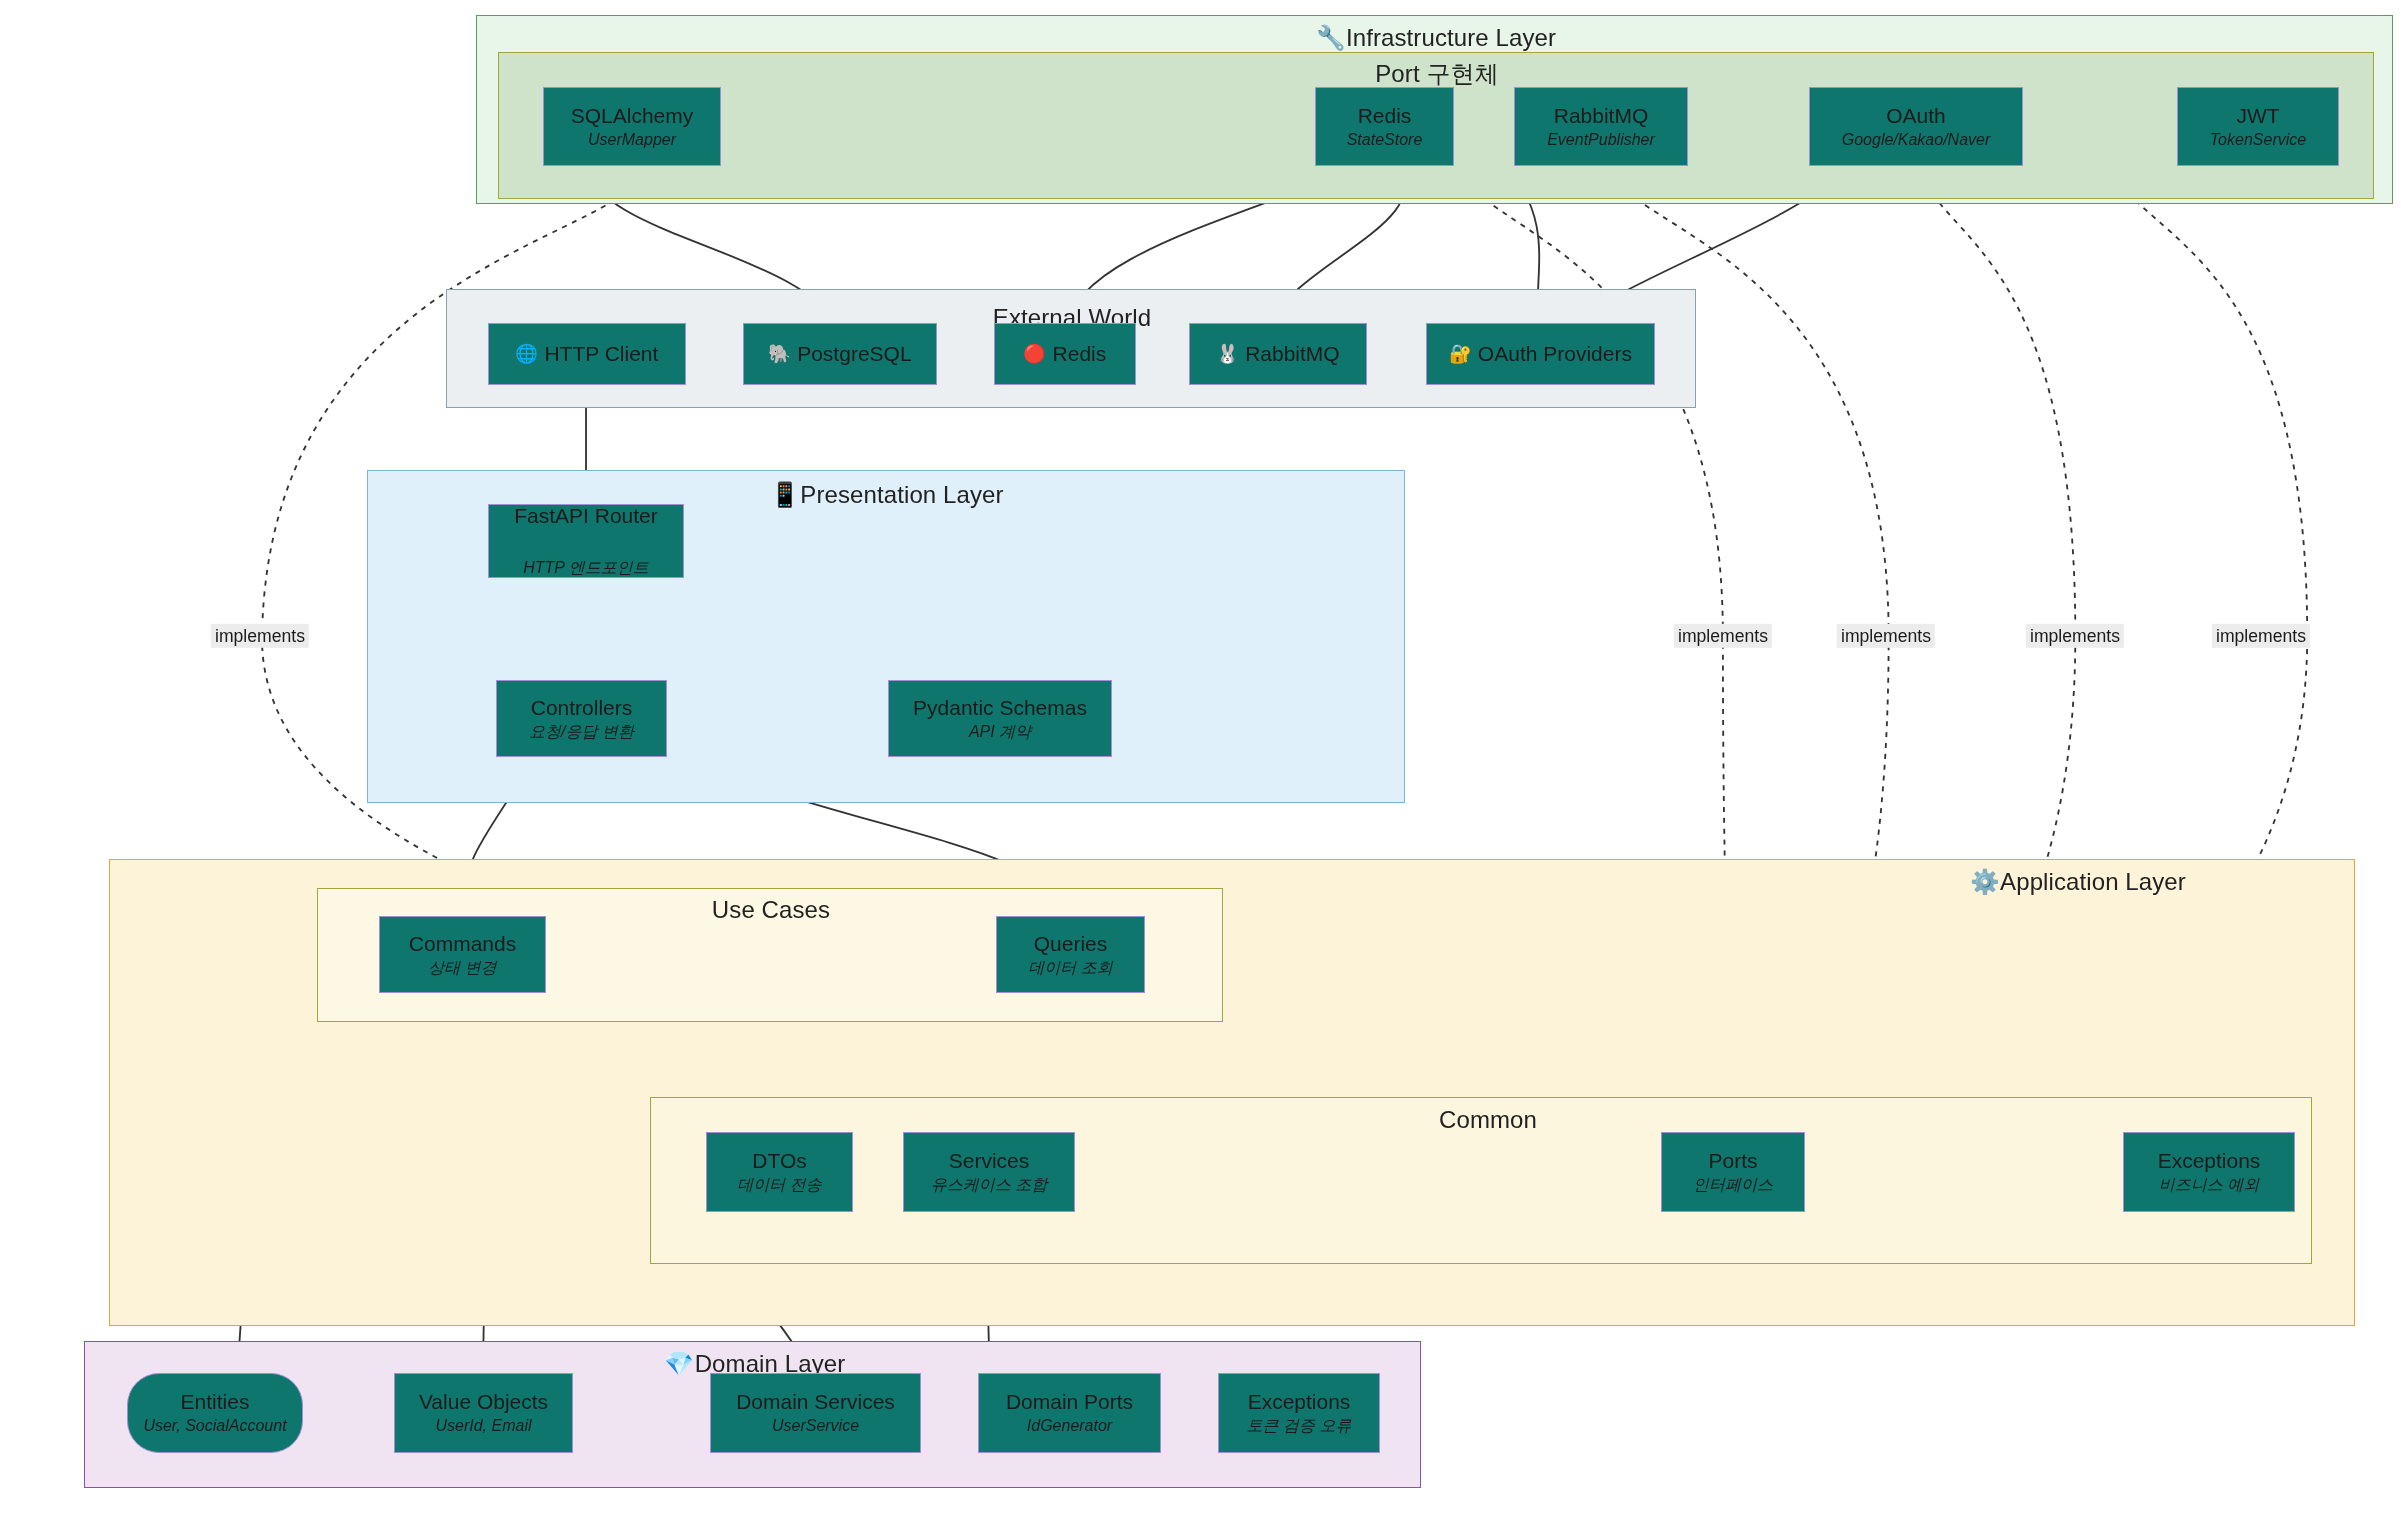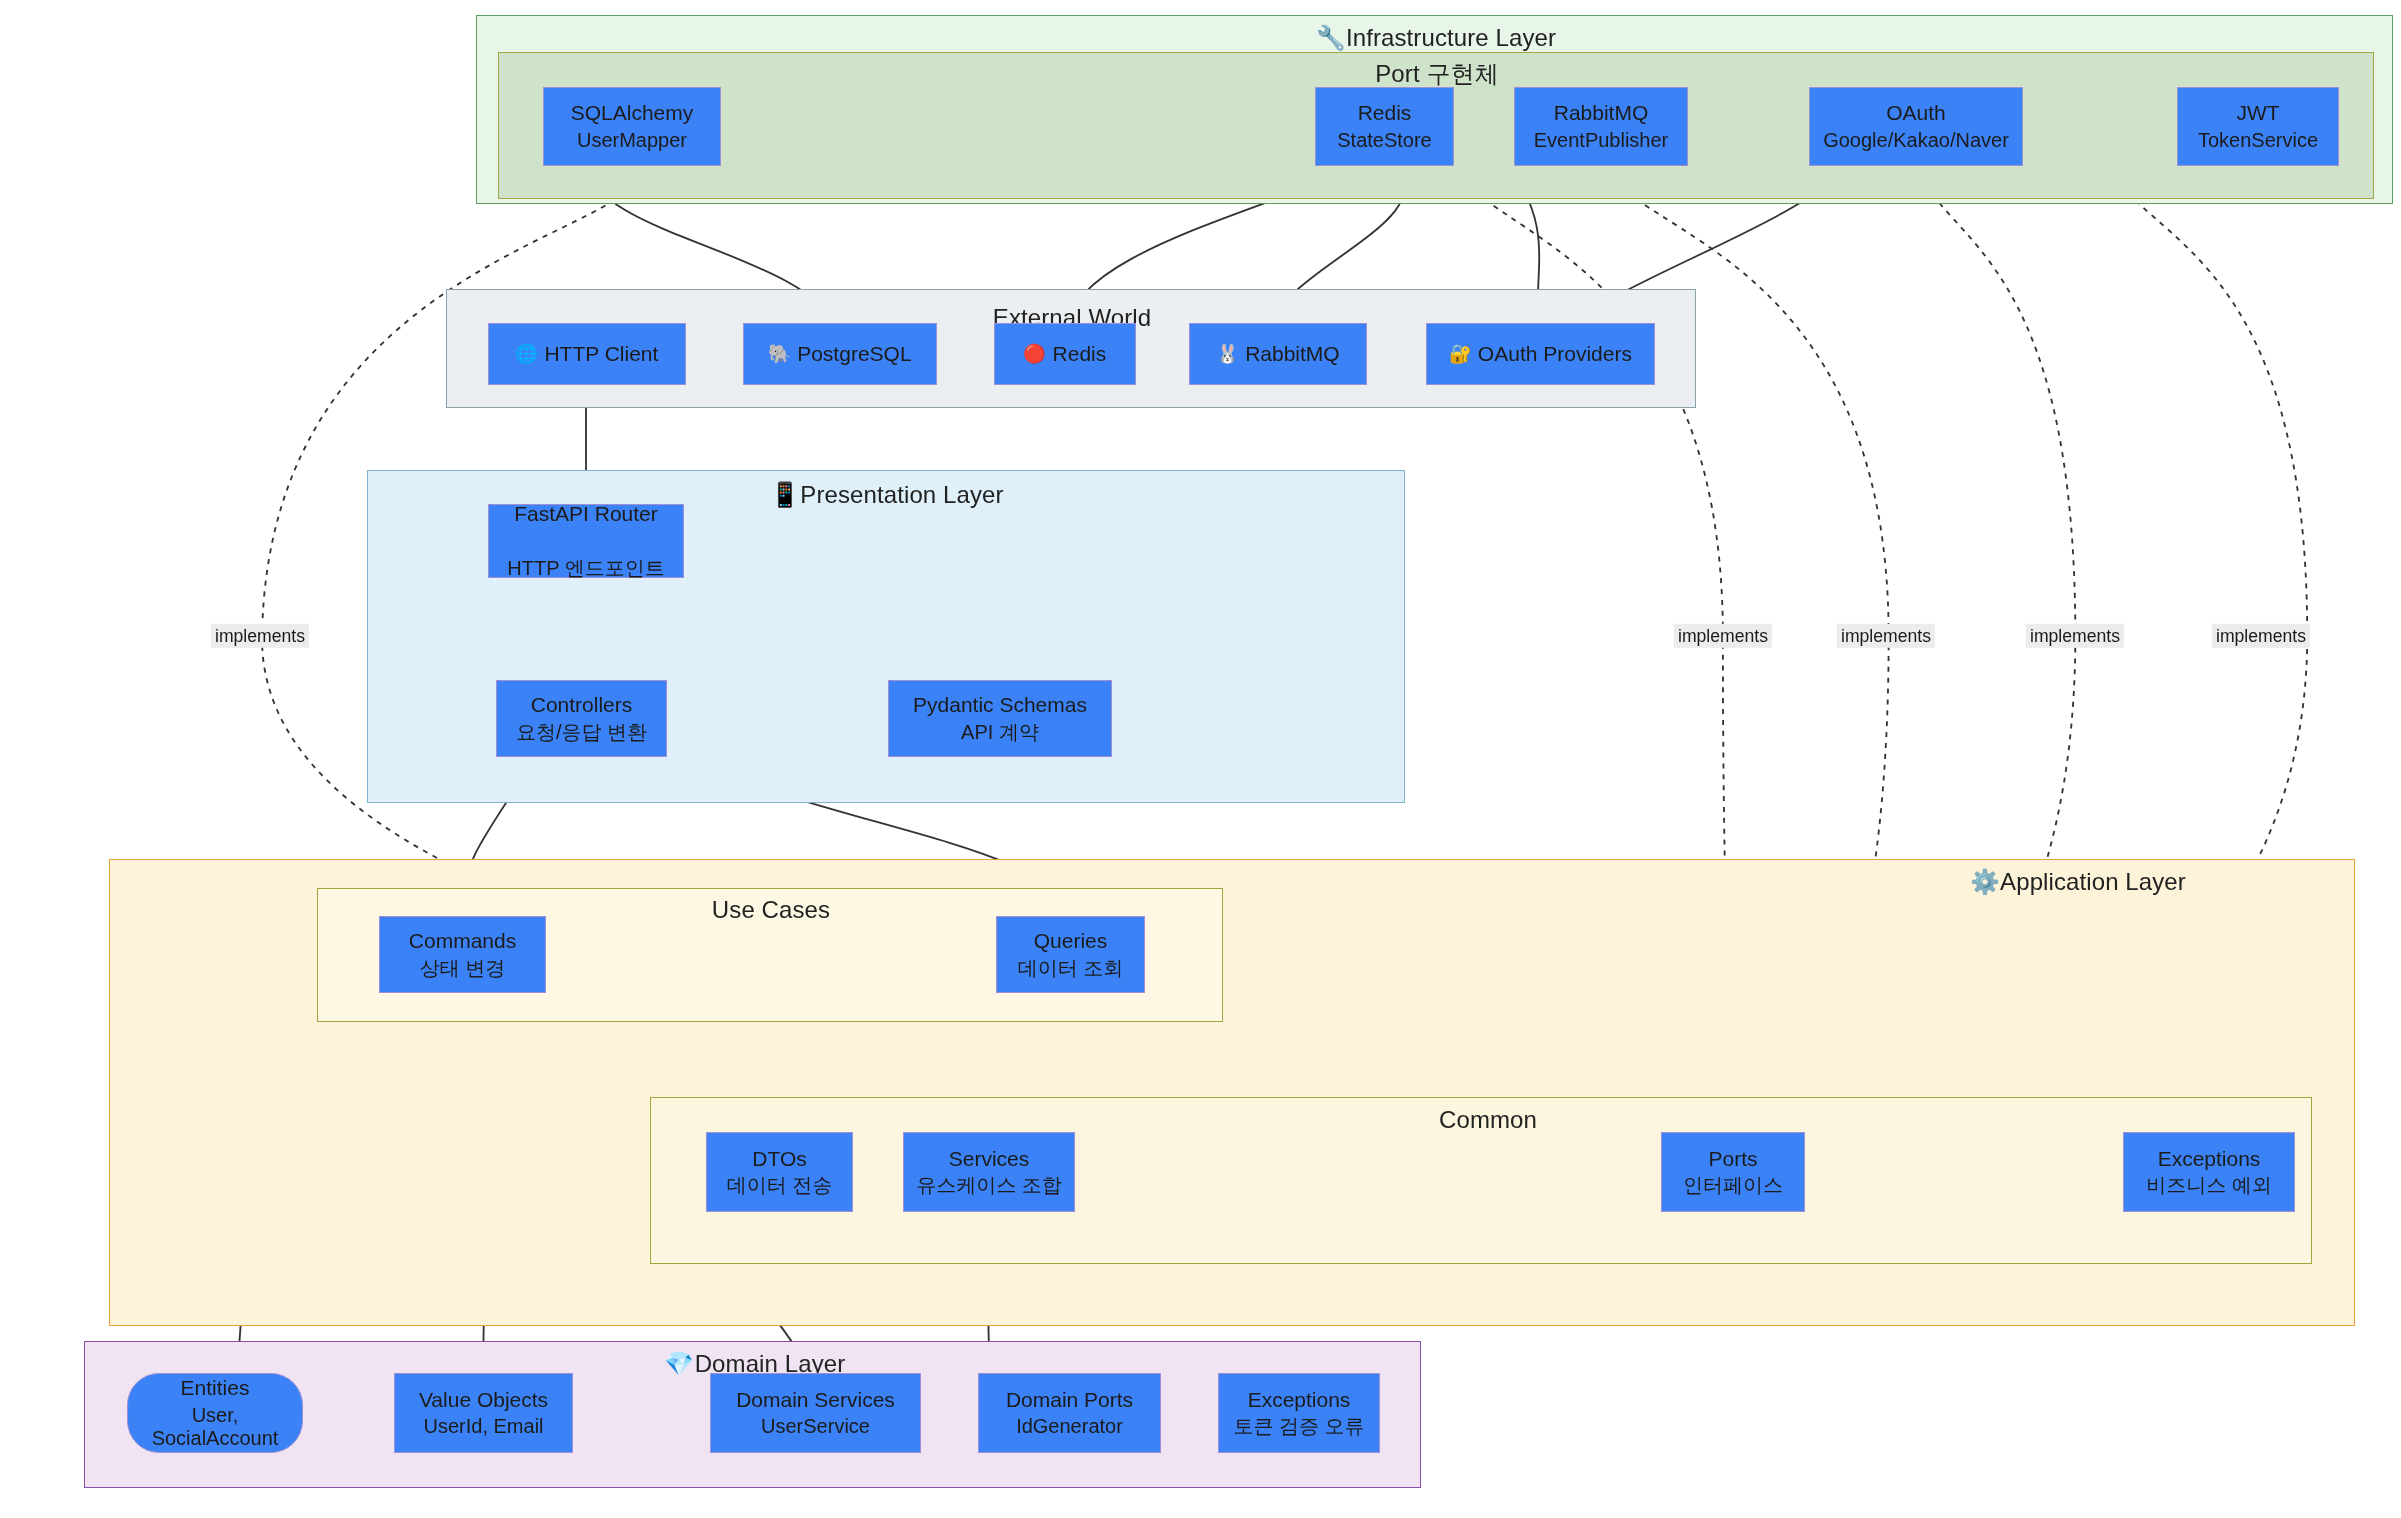--- a/index.html
+++ b/index.html
@@ -13,25 +13,25 @@
 
   .infra{background:#e8f5e9;border:1.3px solid #5a9e5f;}
   .port-impl{background:#cfe3cb;border:1.3px solid #a3a63f;}
   .external{background:#eceff1;border:1.3px solid #8aa0ab;}
   .presentation{background:#dff0fa;border:1.3px solid #7fb3d0;}
   .application{background:#fdf3d8;border:1.3px solid #e8a33d;}
   .usecases{background:#fdf8e3;border:1.3px solid #a3a63f;}
   .common{background:#fdf6de;border:1.3px solid #a3a63f;}
   .domain{background:#f0e4f3;border:1.5px solid #8d4ea8;}
 
-  .node{position:absolute;box-sizing:border-box;background:#3b82f6;
+  .node{position:absolute;box-sizing:border-box;background:#0f766e;
         border:1.3px solid #9f8fd6;display:flex;flex-direction:column;
         align-items:center;justify-content:center;text-align:center;}
   .node .t1{font-size:21px;color:#1b1b1b;line-height:1.15;}
-  .node .t2{font-size:20px;color:#1b1b1b;margin-top:3px;line-height:1.15;}
+  .node .t2{font-size:16px;color:#1b1b1b;margin-top:3px;line-height:1.15;font-style:italic;}
   .node .ico{font-size:18.4px;margin-right:5.9px;}
   .node.inline{flex-direction:row;}
 
   .edge-label{position:absolute;font-size:17.6px;color:#1b1b1b;background:#ececec;
               padding:1.7px 4.2px;transform:translate(-50%,-50%);white-space:nowrap;}
 </style>
 </head>
 <body>
 
 <div id="canvas">

